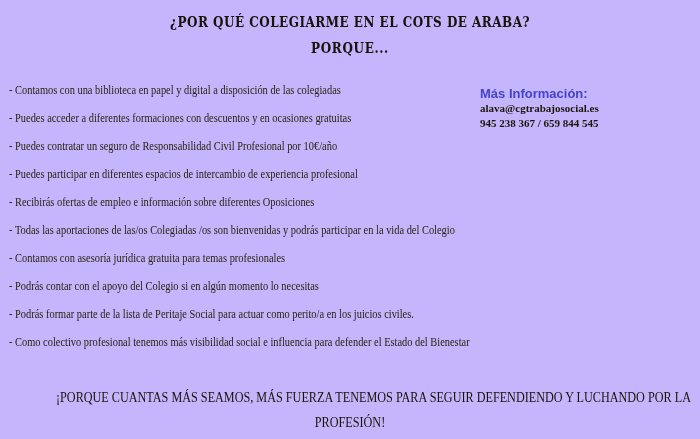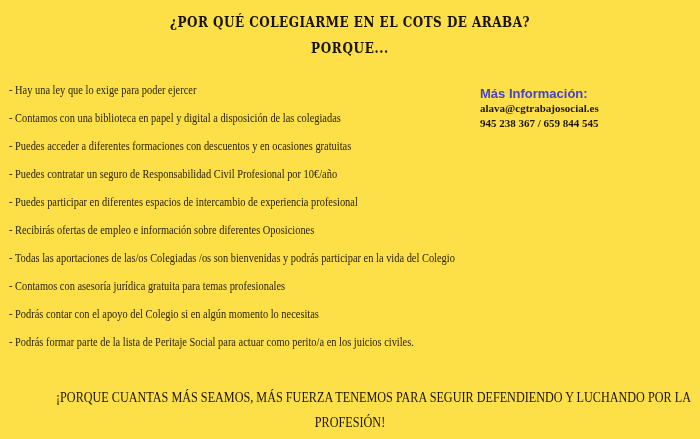--- a/index.html
+++ b/index.html
@@ -3,21 +3,21 @@
 <meta charset="utf-8">
 <style>
   html, body {
     margin: 0;
     padding: 0;
   }
   .page {
     position: relative;
     width: 700px;
     height: 439px;
-    background: #fde047;
+    background: #c4b5fd;
     overflow: hidden;
     font-family: "Liberation Serif", serif;
   }
 
   
   .title-block {
     position: absolute;
     top: 13px;
     left: 0;
     width: 100%;
@@ -115,23 +115,20 @@
   </div>
 
   <div class="contact">
     <div class="contact-heading">Más Información:</div>
     <div class="contact-email">alava@cgtrabajosocial.es</div>
     <div class="contact-phone">945 238 367 / 659 844 545</div>
   </div>
 
   <ul class="benefits">
 
-      <li class="benefit">
-        <span class="benefit-text">- Hay una ley que lo exige para poder ejercer</span>
-      </li>
 
       <li class="benefit">
         <span class="benefit-text">- Contamos con una biblioteca en papel y digital a disposición de las colegiadas</span>
       </li>
 
       <li class="benefit">
         <span class="benefit-text">- Puedes acceder a diferentes formaciones con descuentos y en ocasiones gratuitas</span>
       </li>
 
       <li class="benefit">
@@ -155,20 +152,23 @@
       </li>
 
       <li class="benefit">
         <span class="benefit-text">- Podrás contar con el apoyo del Colegio si en algún momento lo necesitas</span>
       </li>
 
       <li class="benefit">
         <span class="benefit-text">- Podrás formar parte de la lista de Peritaje Social para actuar como perito/a en los juicios civiles.</span>
       </li>
 
+      <li class="benefit">
+        <span class="benefit-text">- Como colectivo profesional tenemos más visibilidad social e influencia para defender el Estado del Bienestar</span>
+      </li>
     </ul>
 
   <div class="footer">
     <div class="footer-line">¡PORQUE CUANTAS MÁS SEAMOS, MÁS FUERZA TENEMOS PARA SEGUIR DEFENDIENDO Y LUCHANDO POR LA</div>
     <div class="footer-line">PROFESIÓN!</div>
   </div>
 
 </div>
 
 </body></html>

